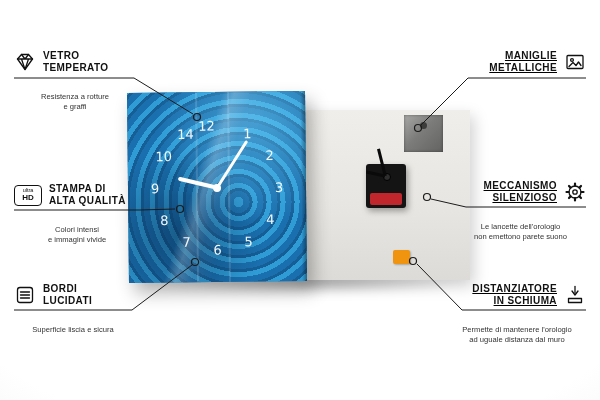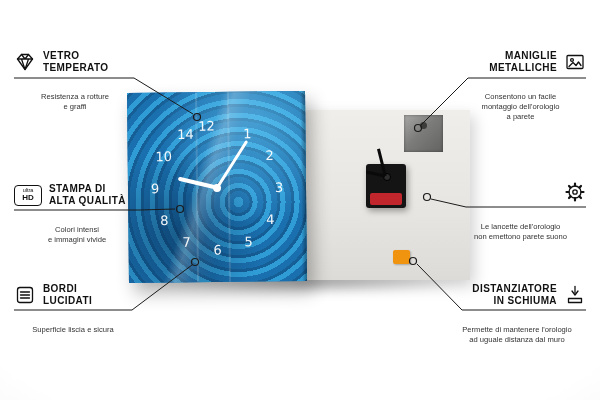--- a/index.html
+++ b/index.html
@@ -5,21 +5,21 @@
   html,body{margin:0;padding:0;background:#fff;}
   #screen{
     position:relative;width:600px;height:400px;overflow:hidden;
     font-family:"Liberation Sans",sans-serif;
     background:radial-gradient(130% 130% at 50% 45%, #ffffff 52%, #ececec 80%, #cdcdcd 100%);
   }
   .pre{white-space:pre-line;}
   
   .callout{position:absolute;}
   .c-row{display:flex;align-items:center;gap:7px;height:30px;}
-  .c-row.rev{flex-direction:row-reverse;}
+  .c-row.rev{flex-direction:row-reverse;text-decoration:underline;}
   .c-title{font-weight:bold;font-size:10px;letter-spacing:.4px;color:#111;line-height:1.25;}
   .right .c-title{text-align:right;}
   .c-desc{margin-top:15px;font-size:7.6px;color:#333;text-align:center;line-height:1.3;}
   .iconbox{flex:0 0 auto;display:flex;align-items:center;justify-content:center;}
   .iconbox svg{stroke:#111;fill:none;stroke-width:1.3;stroke-linejoin:round;stroke-linecap:round;}
   .uhd{width:26px;height:19px;border:1.3px solid #111;border-radius:4px;display:flex;flex-direction:column;
        align-items:center;justify-content:center;line-height:1;color:#111;}
   .uhd .u{font-size:5.5px;}
   .uhd .h{font-size:8px;font-weight:bold;}
   
@@ -188,34 +188,33 @@
       <span class="iconbox">
         <svg width="22" height="22" viewBox="0 0 22 22">
           <rect x="3" y="4.5" width="16" height="13" rx="1"></rect>
           <circle cx="8" cy="9" r="1.4"></circle>
           <path d="M5 15.5 L9 11.5 L12 14.5 L14.5 11 L17 14.5"></path>
         </svg>
       </span>
       <span class="c-title pre">MANIGLIE
 METALLICHE</span>
     </div>
-    <div class="c-desc pre">Consentono un facile
-montaggio dell'orologio
-a parete</div>
   </div>
 
   <div class="callout right" id="co-meccanismo">
     <div class="c-row rev">
       <span class="iconbox">
         <svg width="22" height="22" viewBox="0 0 22 22">
           <circle cx="11" cy="11" r="6"></circle>
           <circle cx="11" cy="11" r="2.2"></circle>
           <path stroke-width="2.2" d="M17.2 11 H19.5 M15.4 15.4 L17 17 M11 17.2 V19.5 M6.6 15.4 L5 17 M4.8 11 H2.5 M6.6 6.6 L5 5 M11 4.8 V2.5 M15.4 6.6 L17 5"></path>
         </svg>
       </span>
+      <span class="c-title pre">MECCANISMO
+SILENZIOSO</span>
     </div>
     <div class="c-desc pre">Le lancette dell'orologio
 non emettono parete suono</div>
   </div>
 
   <div class="callout right" id="co-distanziatore">
     <div class="c-row rev">
       <span class="iconbox">
         <svg width="22" height="22" viewBox="0 0 22 22">
           <path d="M11 2.5 V9"></path>

